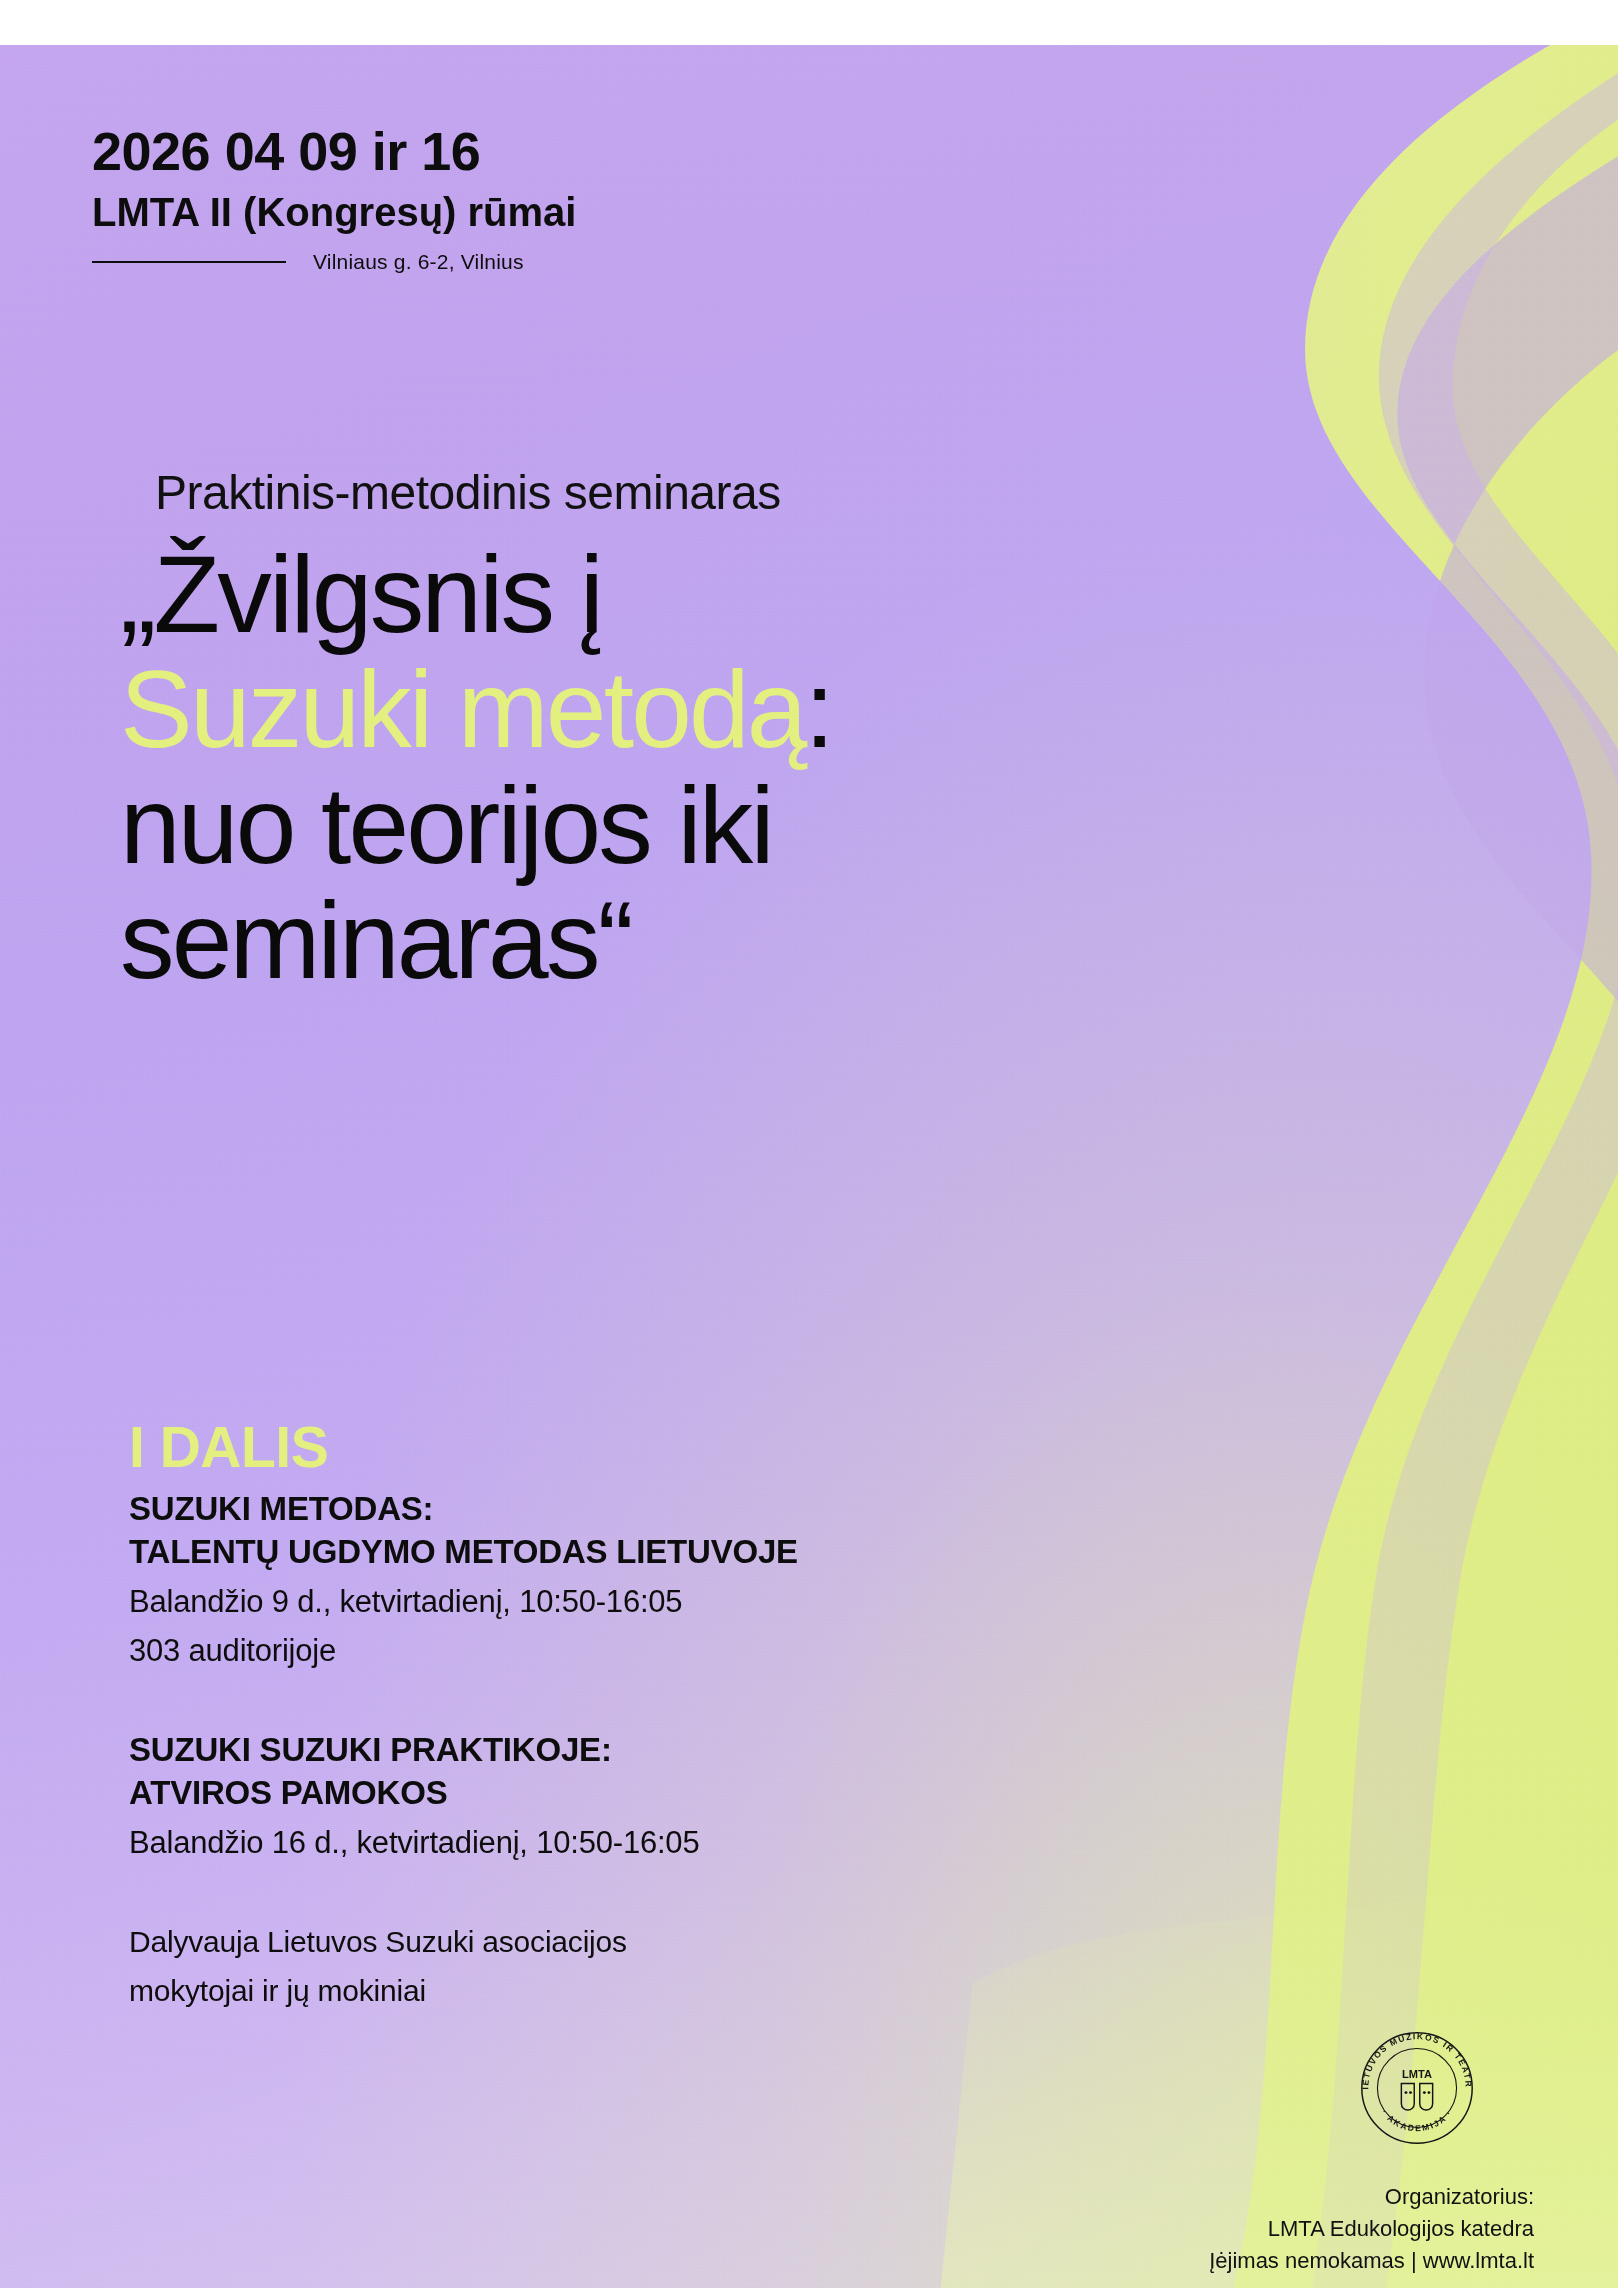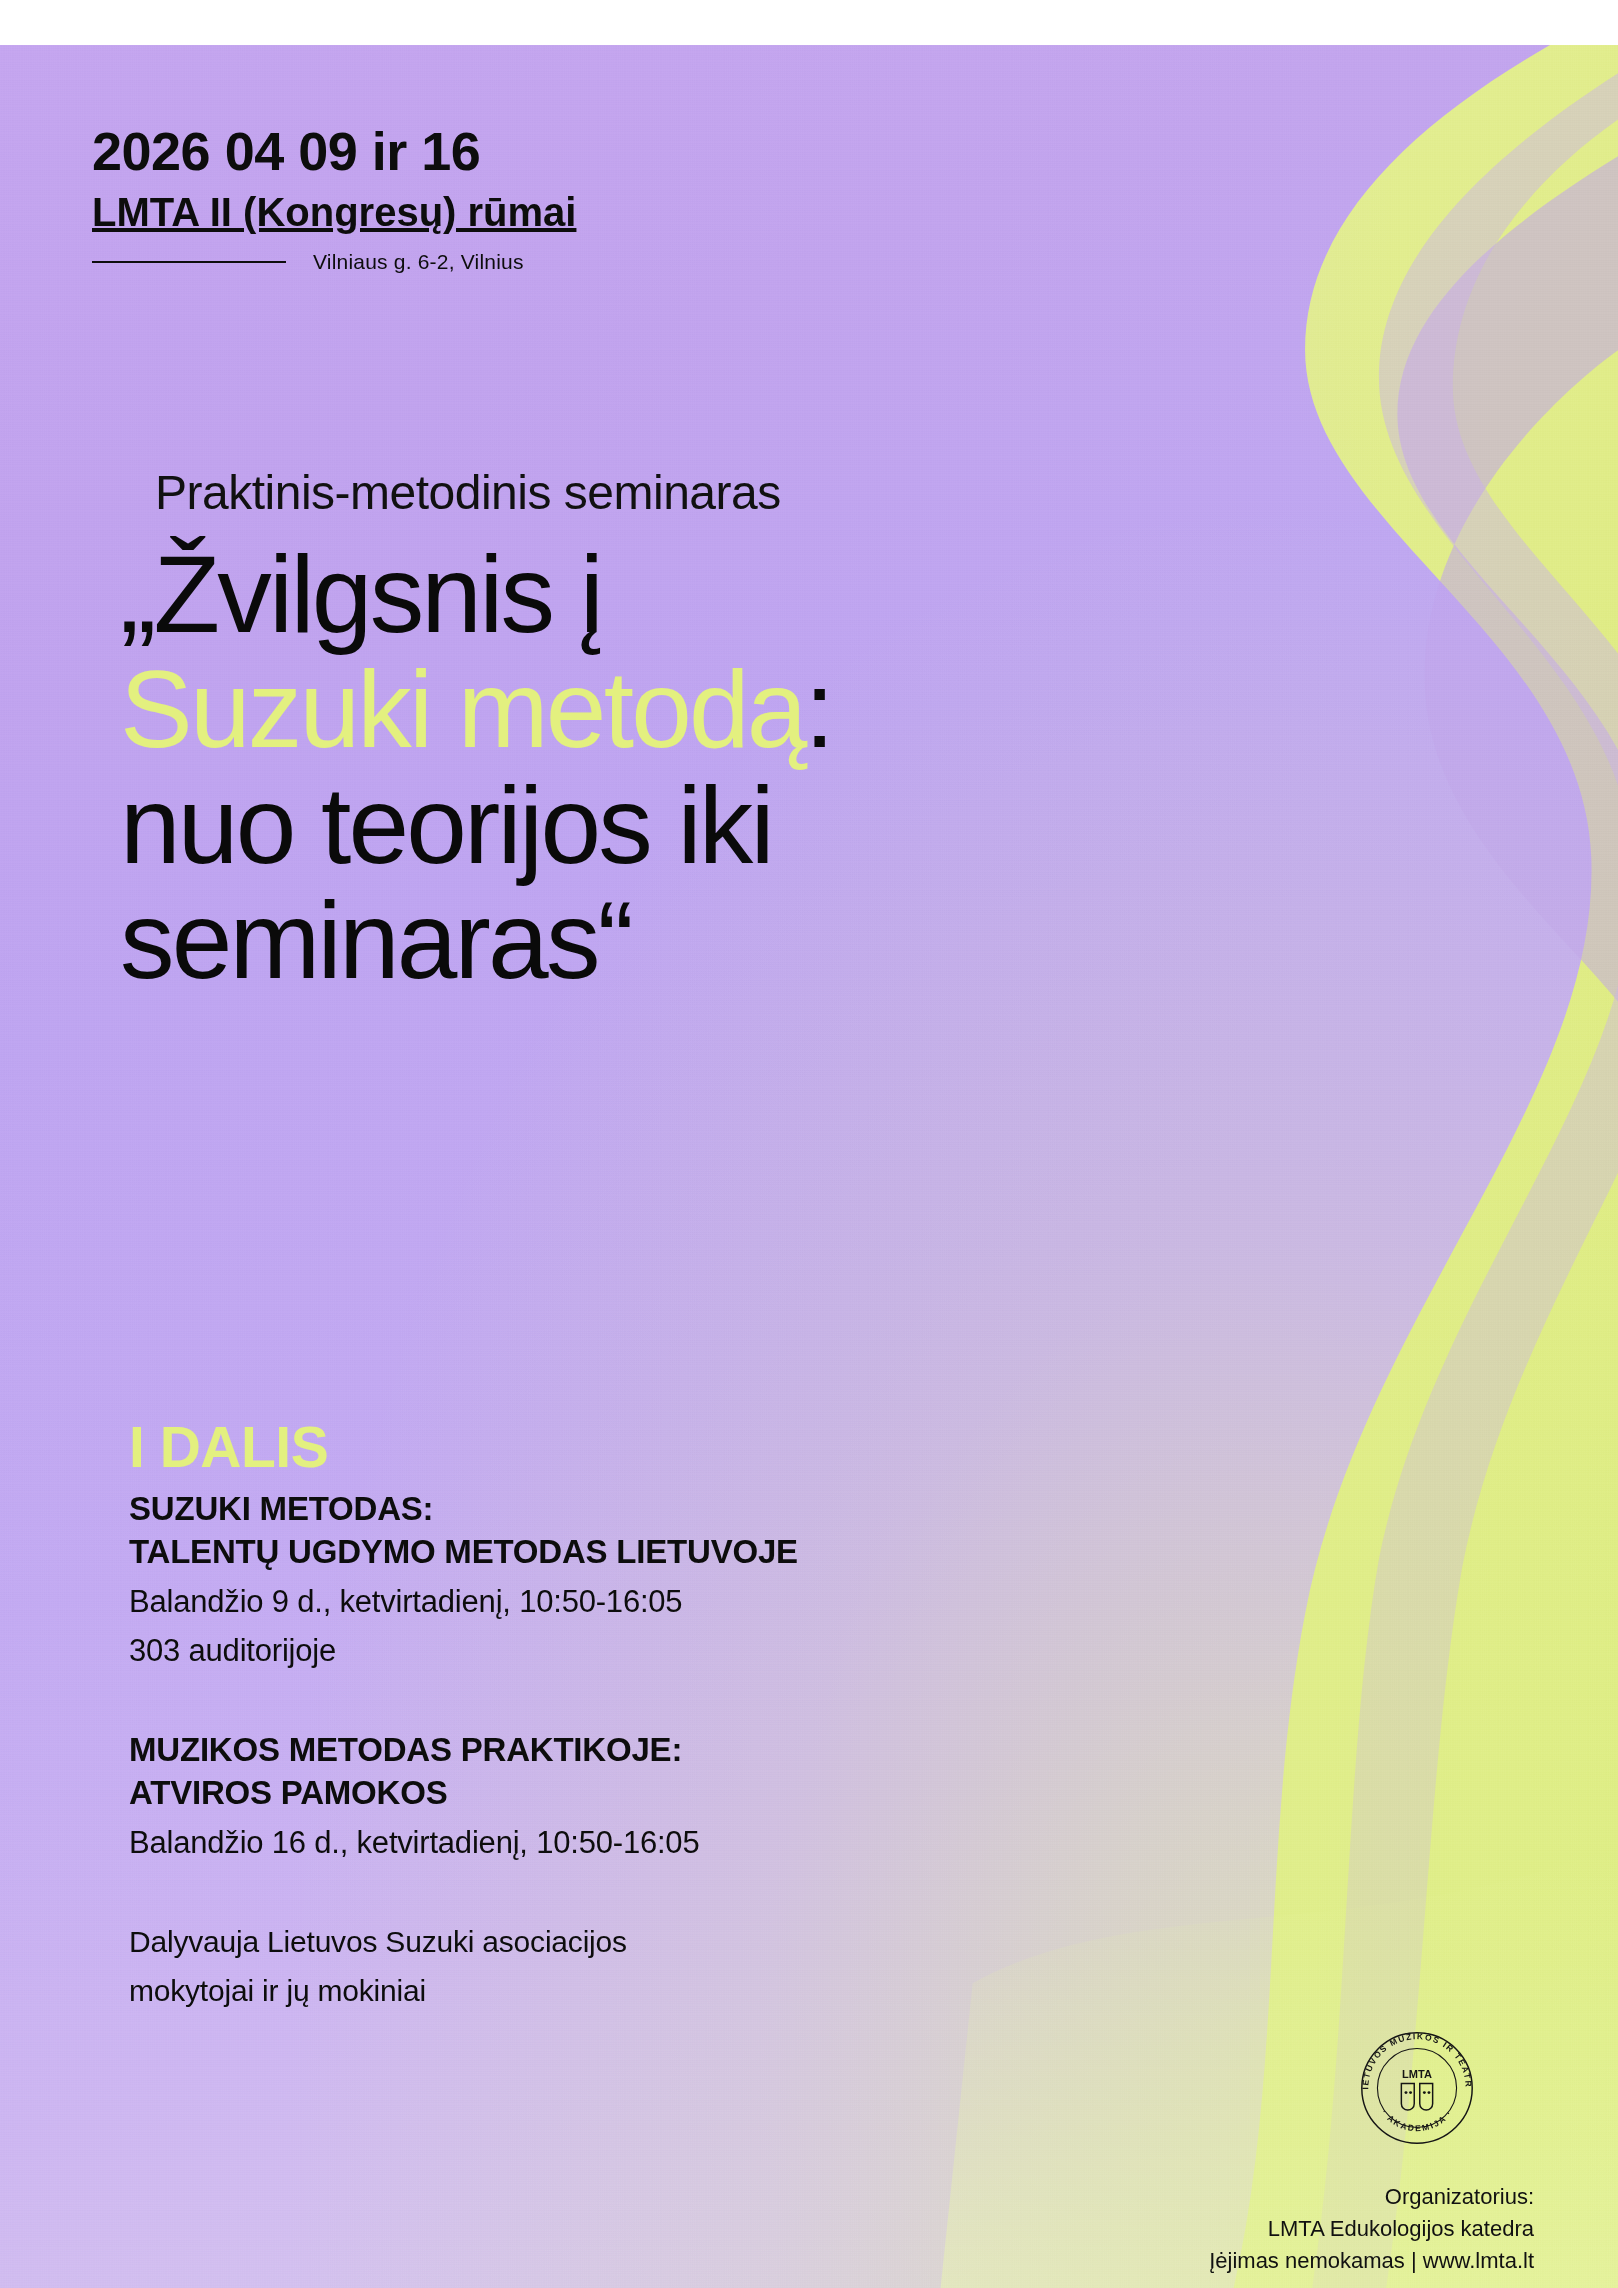--- a/index.html
+++ b/index.html
@@ -64,21 +64,20 @@
     line-height: 1.05;
     white-space: nowrap;
   }
   .venue-line {
     font-size: 40px;
     font-weight: 700;
     color: #0d0d0d;
     line-height: 1.25;
     margin-top: 7.4px;
     white-space: nowrap;
-    text-decoration: underline;
   }
   .addr-row {
     display: flex;
     align-items: center;
     gap: 27px;
     margin-top: 13px;
   }
   .addr-rule {
     width: 194px;
     height: 1.8px;
@@ -240,21 +239,21 @@
 
     <div class="part">
       <div class="part-label">I DALIS</div>
       <div class="part-title">SUZUKI METODAS:</div>
       <div class="part-title">TALENTŲ UGDYMO METODAS LIETUVOJE</div>
       <div class="part-meta">Balandžio 9 d., ketvirtadienį, 10:50-16:05</div>
       <div class="part-meta">303 auditorijoje</div>
     </div>
 
     <div class="part">
-      <div class="part-title">MUZIKOS METODAS PRAKTIKOJE:</div>
+      <div class="part-title">SUZUKI SUZUKI PRAKTIKOJE:</div>
       <div class="part-title">ATVIROS PAMOKOS</div>
       <div class="part-meta">Balandžio 16 d., ketvirtadienį, 10:50-16:05</div>
     </div>
 
     <div>
       <div class="participants">Dalyvauja Lietuvos Suzuki asociacijos</div>
       <div class="participants">mokytojai ir jų mokiniai</div>
     </div>
 
   </div>

